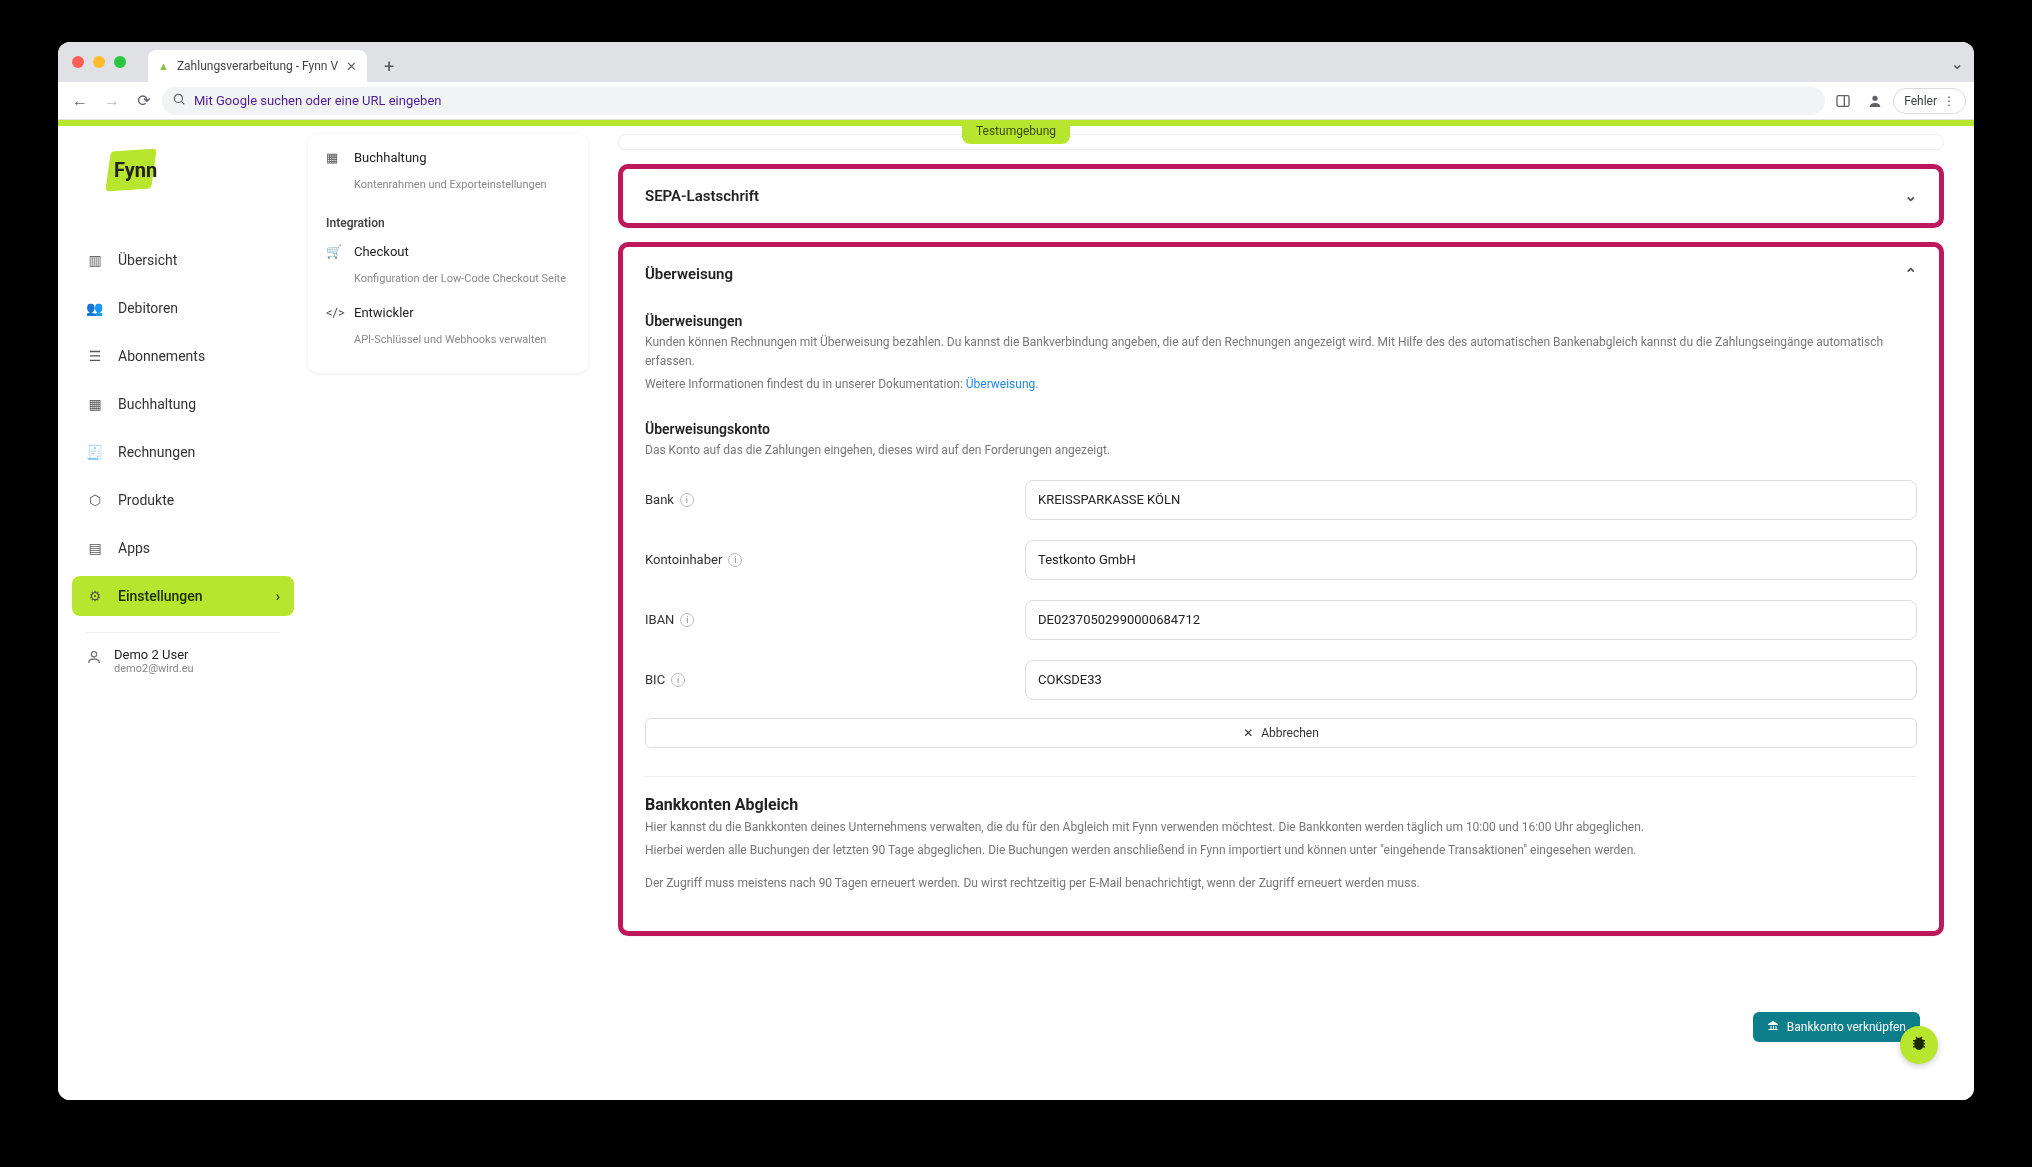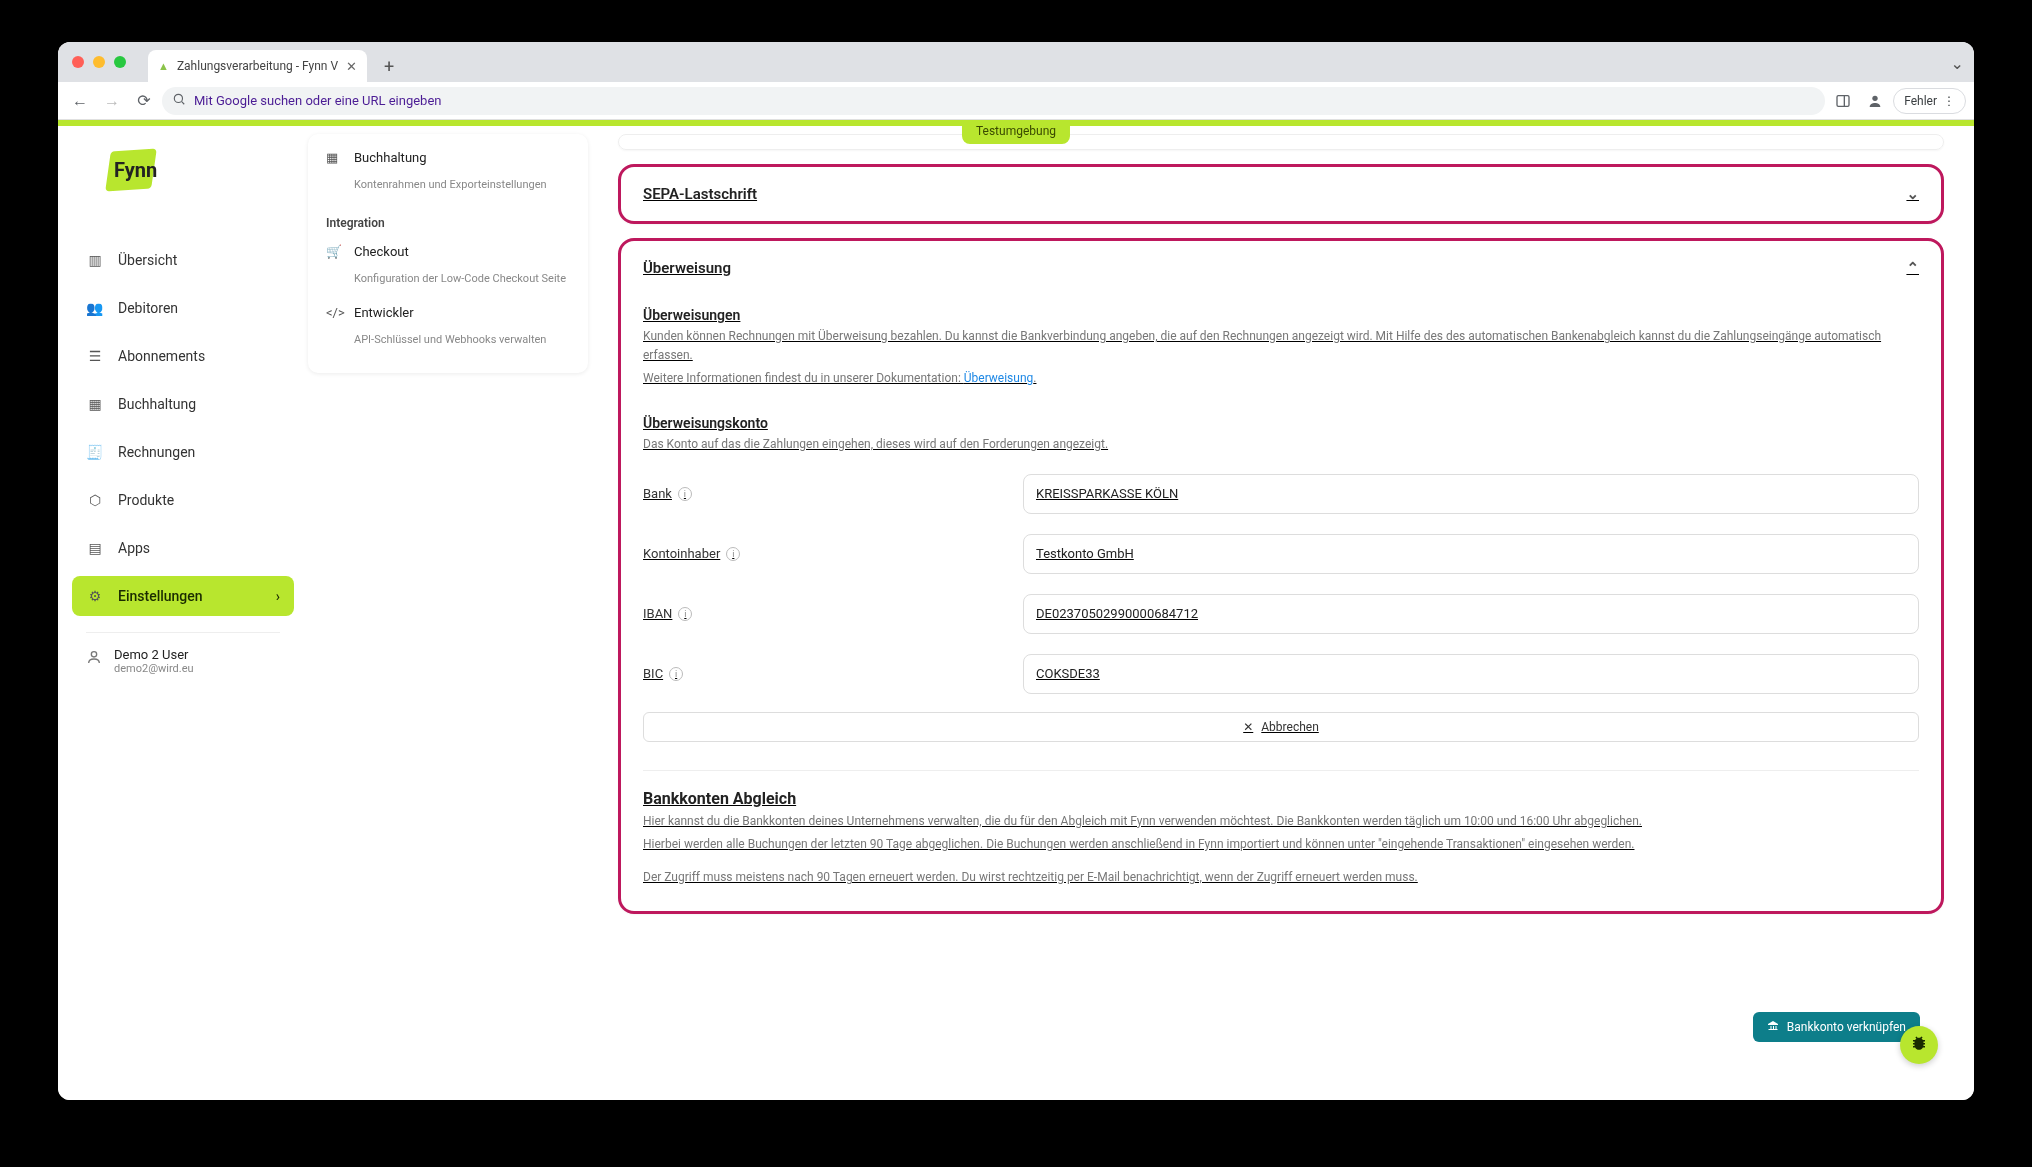--- a/index.html
+++ b/index.html
@@ -112,32 +112,31 @@
 }
 .subitem { padding:8px 18px 10px 18px; cursor:pointer; }
 .subitem .row1 { display:flex; gap:12px; align-items:center; font-size:13px; color:#222; }
 .subitem .row1 .sicon { width:16px; color:#555; }
 .subitem .desc { font-size:11px; color:#888; margin-left:28px; margin-top:12px; line-height:1.4; }
 .subhead { font-size:12px; color:#444; font-weight:600; padding:14px 18px 6px; }
 
 
 .main { flex:1; padding: 14px 30px 0 30px; overflow:auto; }
 .card {
-  background:#fff; border:3px solid #be185d; border-radius:16px;
+  background:#fff; border:5px solid #be185d; border-radius:10px;
   box-shadow:0 1px 2px rgba(0,0,0,.04);
   margin-bottom:14px;
-  text-decoration:underline;
 }
 .cardhead {
   display:flex; align-items:center; justify-content:space-between;
   padding:18px 22px; font-size:15px; font-weight:600; color:#222;
   cursor:pointer;
 }
 .cardhead .chev { color:#555; }
-.cardbody { padding: 0 22px 24px; }
+.cardbody { padding: 0 22px 38px; }
 
 .section-title { font-size:14px; font-weight:600; color:#222; margin-top:12px; }
 .section-desc { font-size:12px; color:#777; line-height:1.6; margin-top:4px; }
 .section-desc a { color:#1e88e5; text-decoration:none; }
 
 .formrow { display:flex; align-items:center; margin-top:20px; }
 .formrow .lbl { width:380px; font-size:13px; color:#333; display:flex; align-items:center; gap:6px; }
 .formrow .lbl .info { width:14px; height:14px; border:1px solid #bbb; border-radius:50%; display:inline-flex; align-items:center; justify-content:center; font-size:9px; color:#888; }
 .formrow input[type=text] {
   flex:1; height:40px; border:1px solid #ddd; border-radius:8px;

